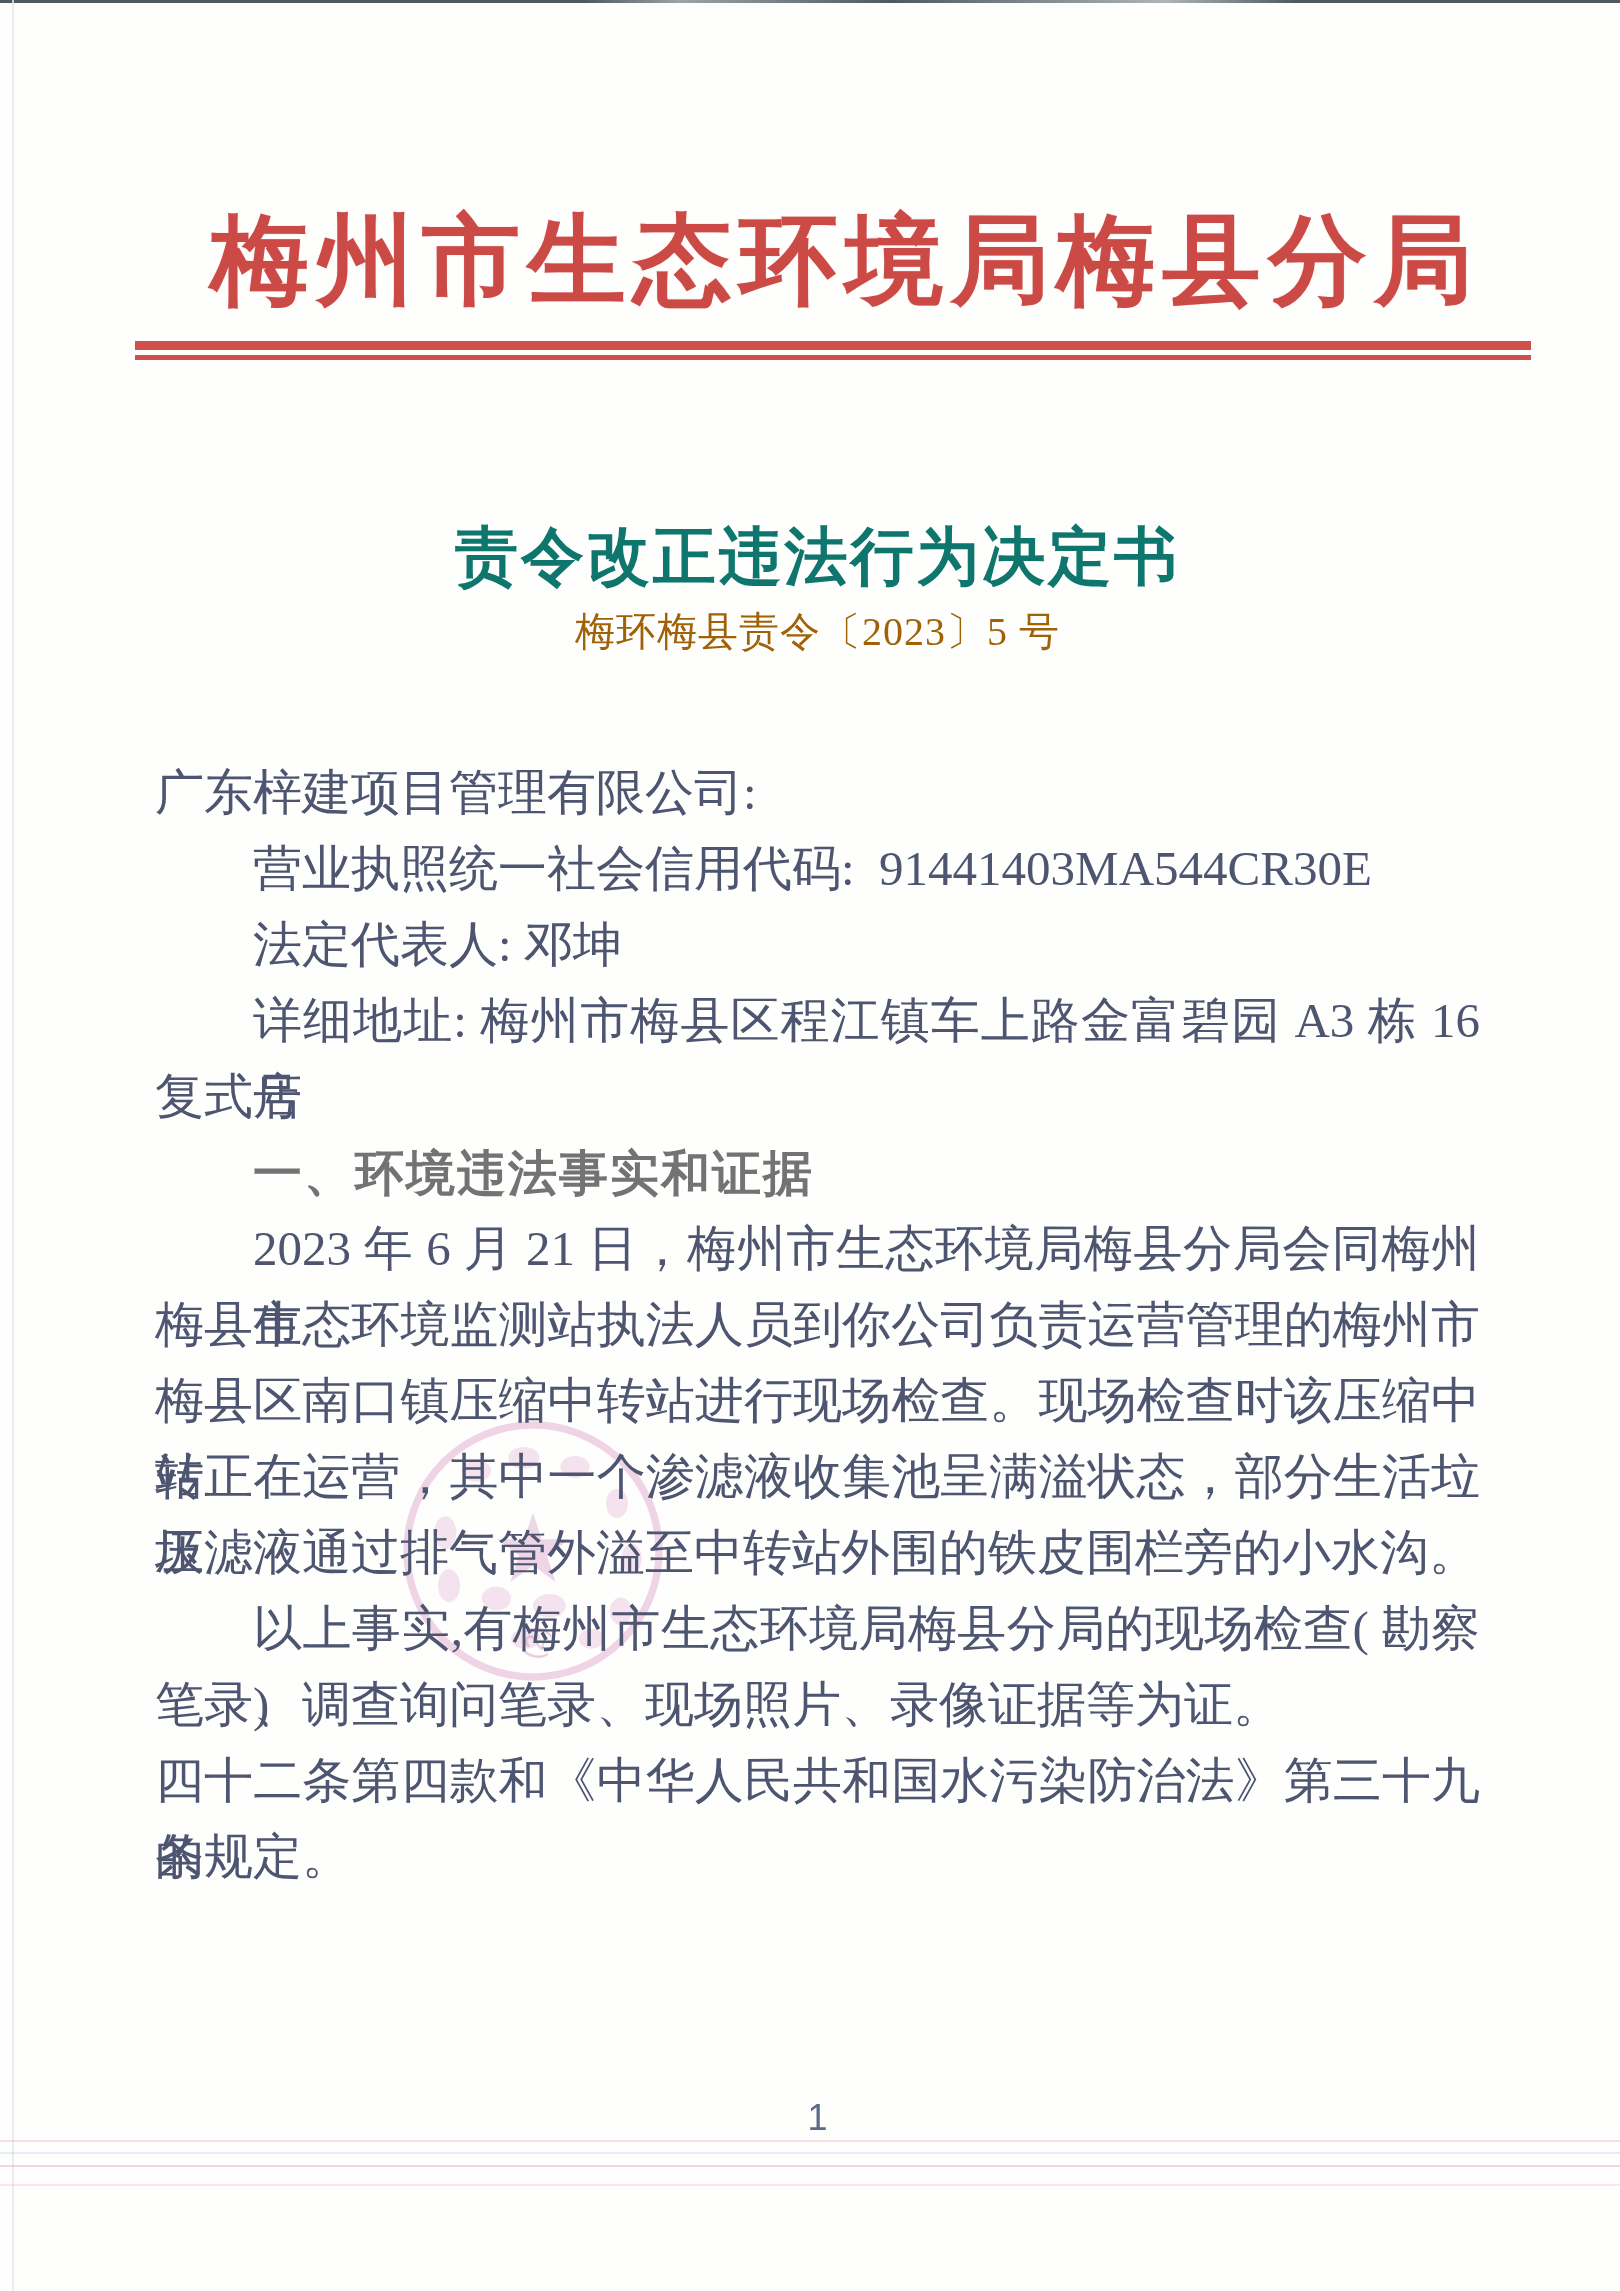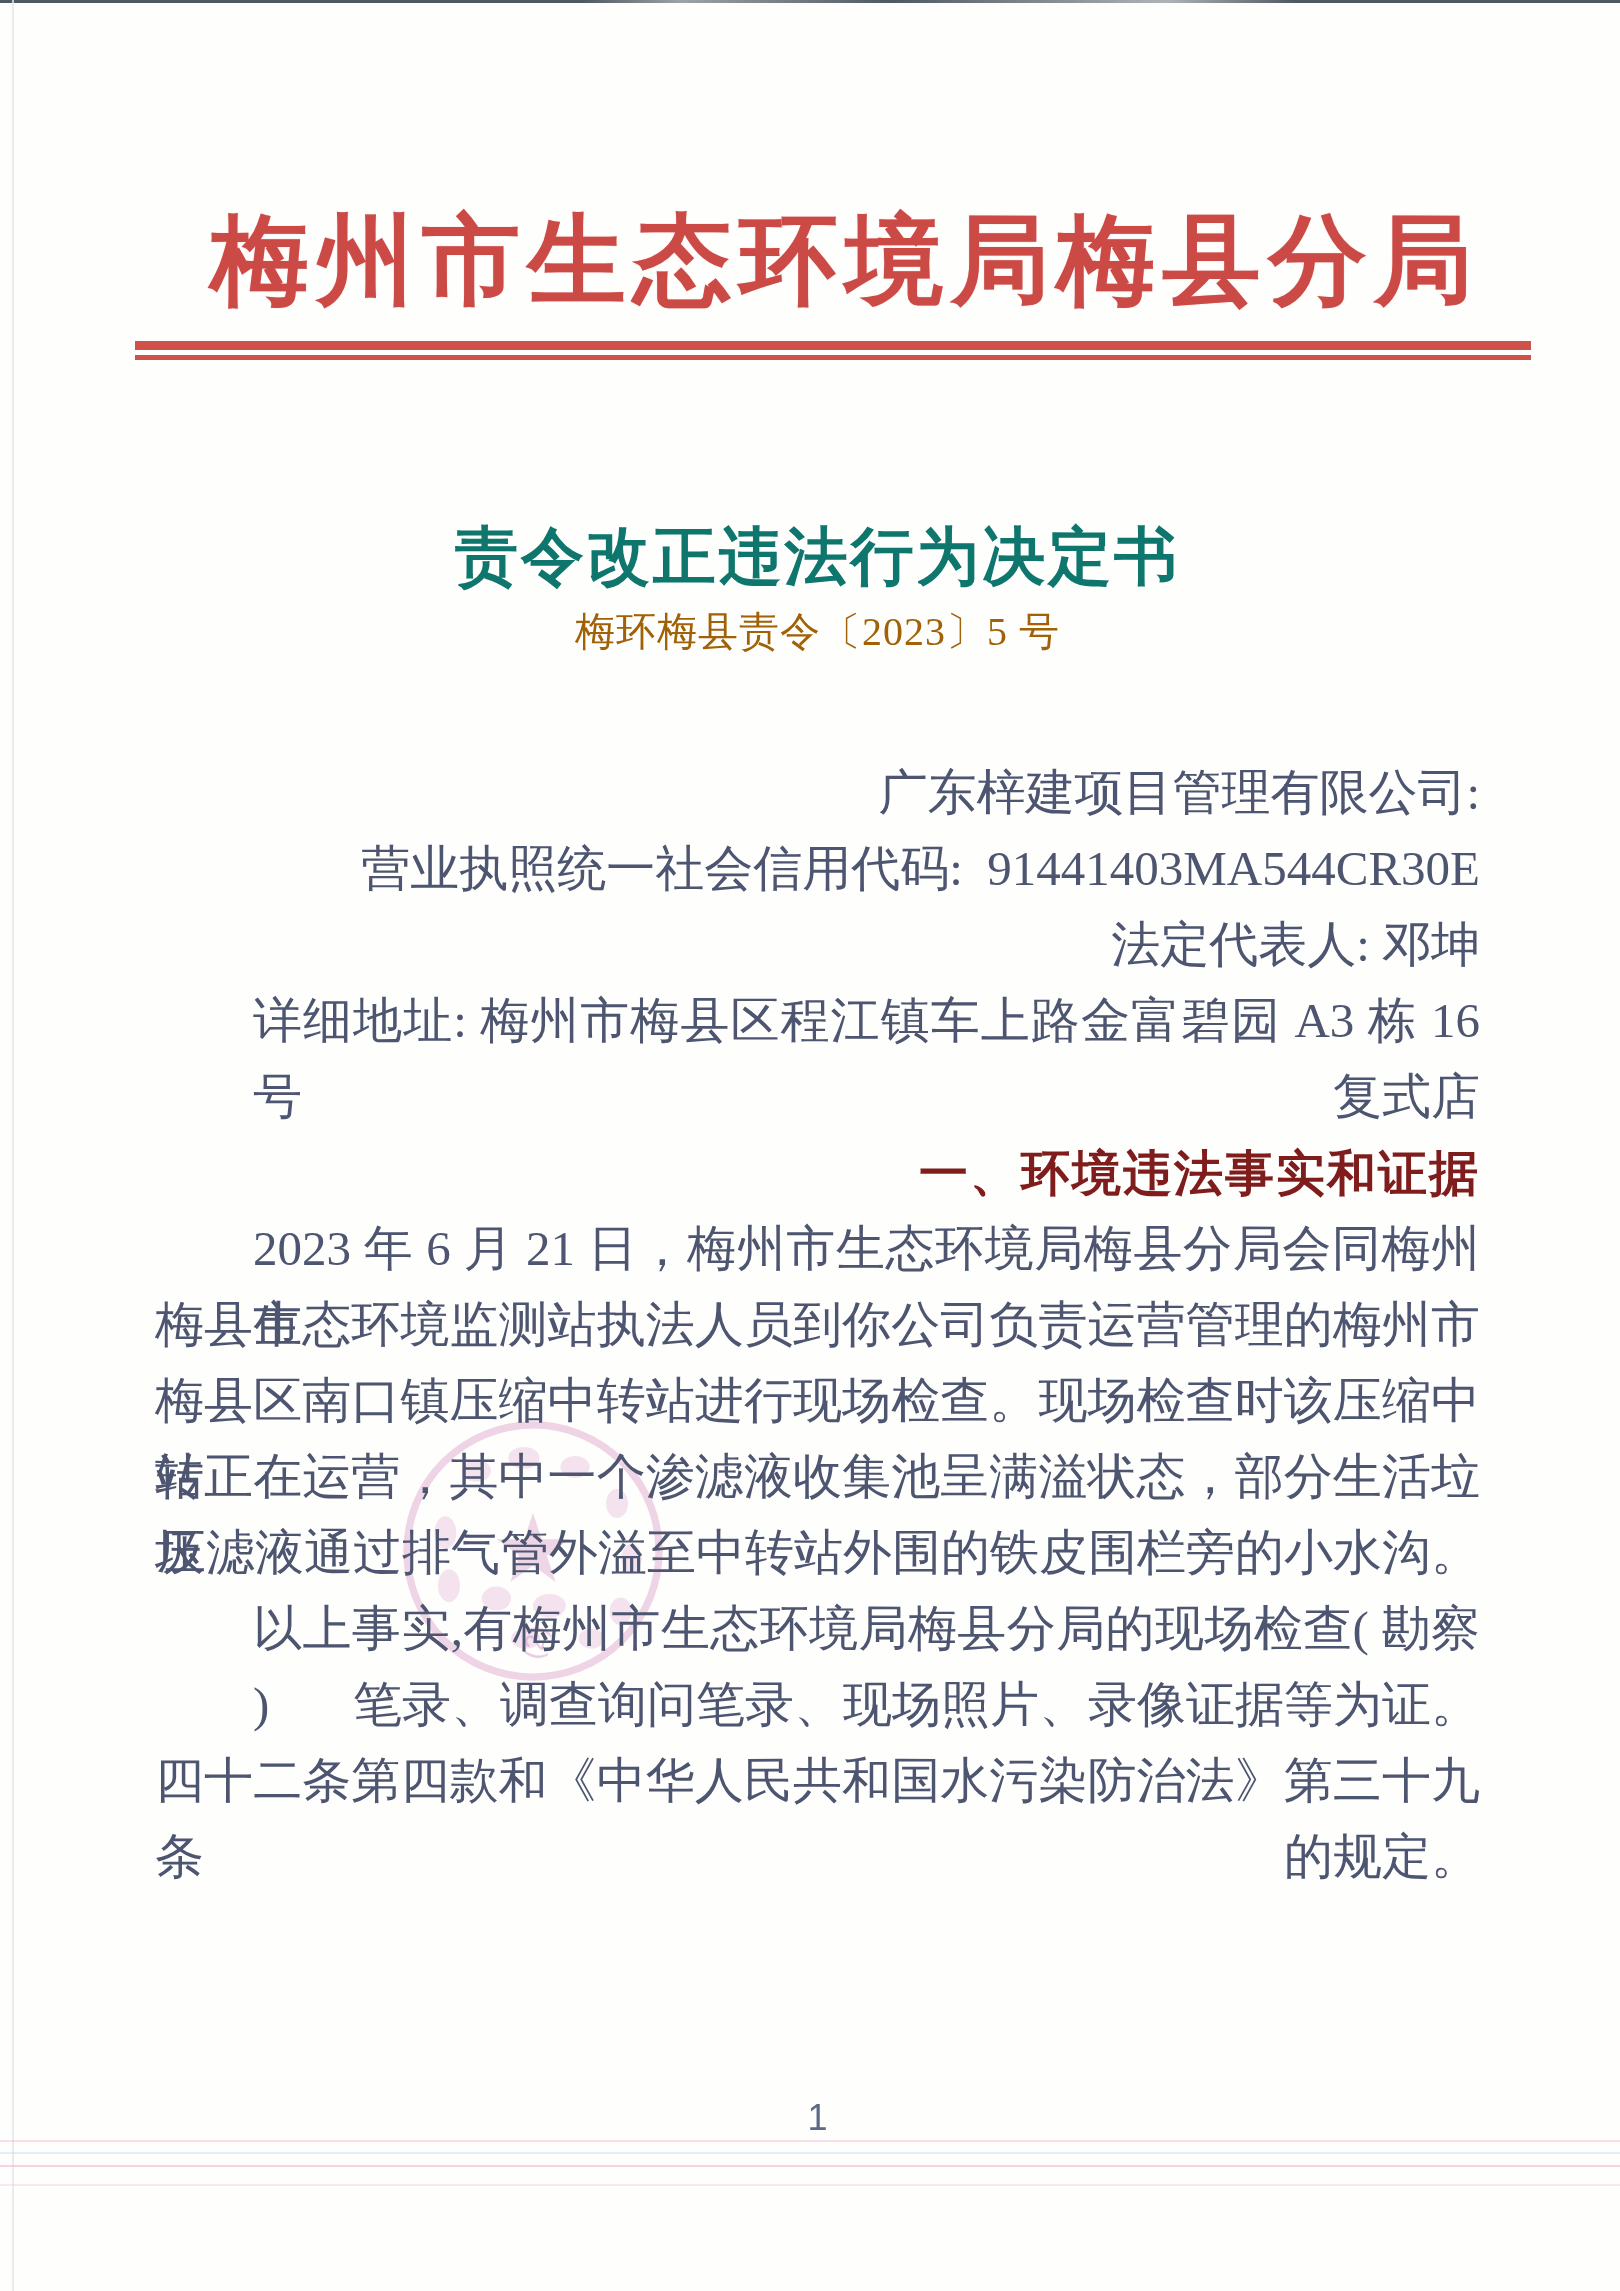--- a/index.html
+++ b/index.html
@@ -54,28 +54,28 @@
     color:#a16207;
     white-space:nowrap;
   }
 
   .body-lines{position:absolute;left:0;top:755px;width:100%;}
   .line{
     height:76px;line-height:76px;
     font-size:49px;
     color:#4d5570;
     white-space:pre-wrap;
-    text-align:right;
+    text-align:left;
     overflow:visible;
   }
   .line.indent{padding-left:98px;}
   .line.justify{text-align:justify;text-align-last:justify;font-family:Liberation Serif, serif;}
   .line.bold{
     font-family:"Liberation Sans","DejaVu Sans",sans-serif;
-    font-weight:700;color:#7f1d1d;letter-spacing:2px;
+    font-weight:700;color:#737373;letter-spacing:2px;
   }
 
   .page-number{
     position:absolute;left:0;top:2096px;width:100%;
     text-align:center;font-size:36px;line-height:43px;
     color:#5d6a85;
     font-family:"Liberation Sans","DejaVu Sans",sans-serif;
   }
 
   .seal{position:absolute;left:396px;top:1414px;width:274px;height:274px;

